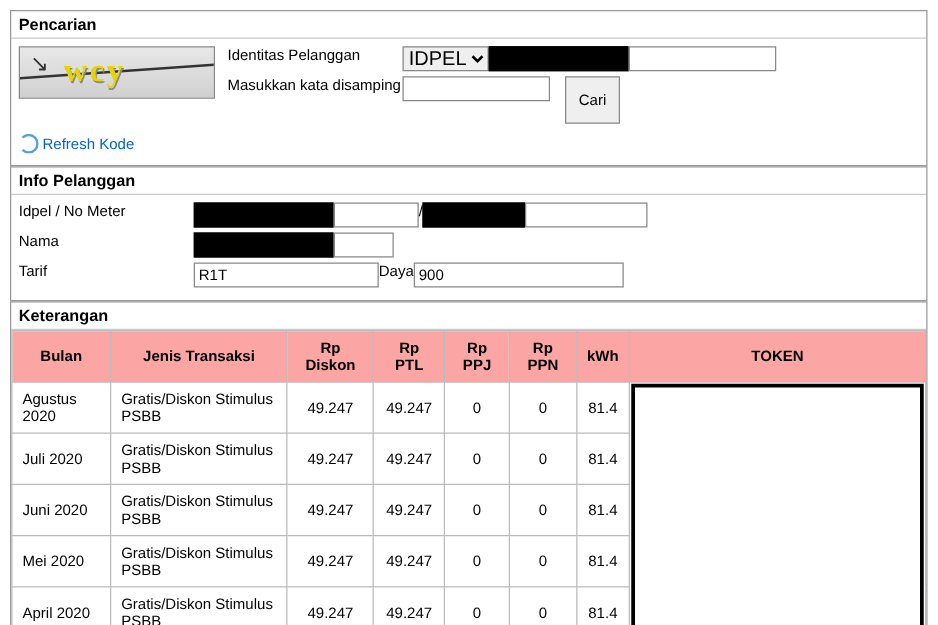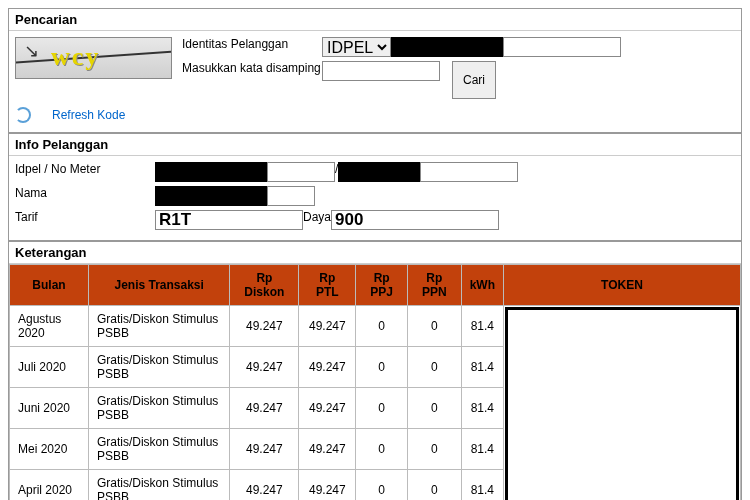--- a/index.html
+++ b/index.html
@@ -65,22 +65,21 @@
   gap: 0;
   margin-bottom: 4px;
 }
 .form-label {
   width: 140px;
 }
 input[type="text"] {
   border: 1px solid #888;
   height: 18px;
   padding: 0 3px;
-  font-size: 17px;
-  font-weight: bold;
+  font-size: 12px;
 }
 select {
   border: 1px solid #888;
   height: 20px;
   font-size: 16px;
 }
 button {
   border: 1px solid #888;
   background: #efefef;
   padding: 11px 10px;
@@ -93,21 +92,21 @@
   height: 18px;
   display: inline-block;
   border: 1px solid #000;
 }
 .refresh-link {
   color: #0066cc;
   cursor: pointer;
   margin-top: 4px;
   display: inline-flex;
   align-items: center;
-  gap: 21px;
+  gap: 3px;
 }
 .refresh-icon {
   width: 12px;
   height: 12px;
   border: 2px solid #5aa0d8;
   border-radius: 50%;
   border-left-color: transparent;
   display: inline-block;
 }
 table.data {
@@ -116,21 +115,21 @@
 }
 table.data th, table.data td {
   border: 1px solid #bbb;
   padding: 6px 8px;
   text-align: left;
   font-size: 12px;
 }
 table.data th {
   font-weight: bold;
   text-align: center;
-  background: #c2410c;
+  background: #fca5a5;
 }
 table.data td.num {
   text-align: center;
 }
 .token-cell {
   position: relative;
   width: 220px;
   padding: 0;
 }
 .token-blackbox {

